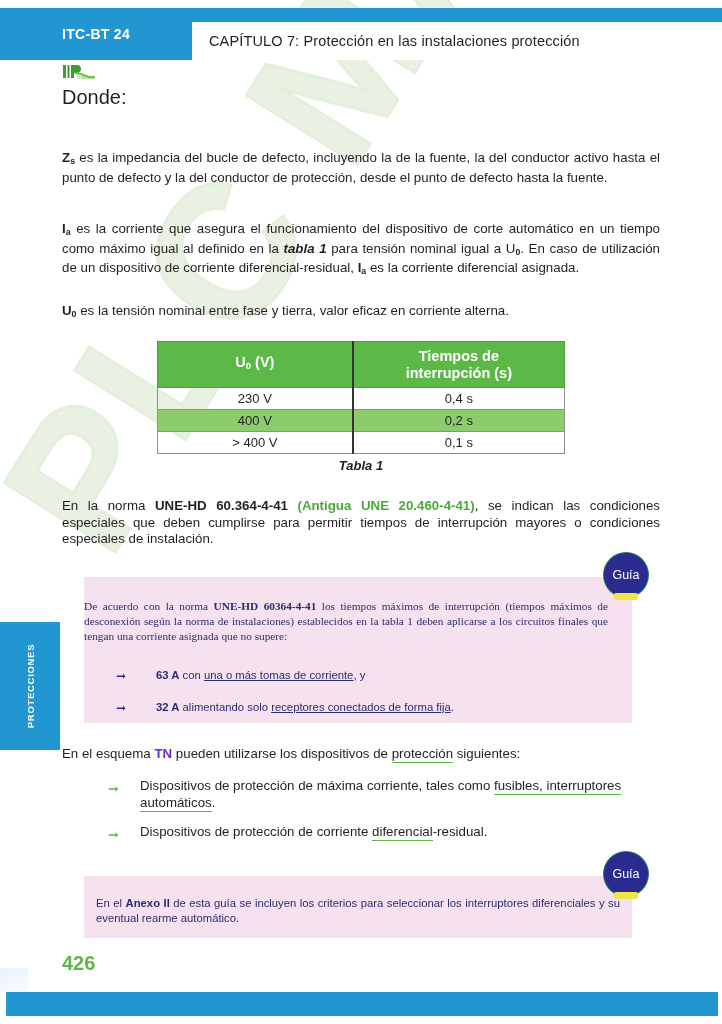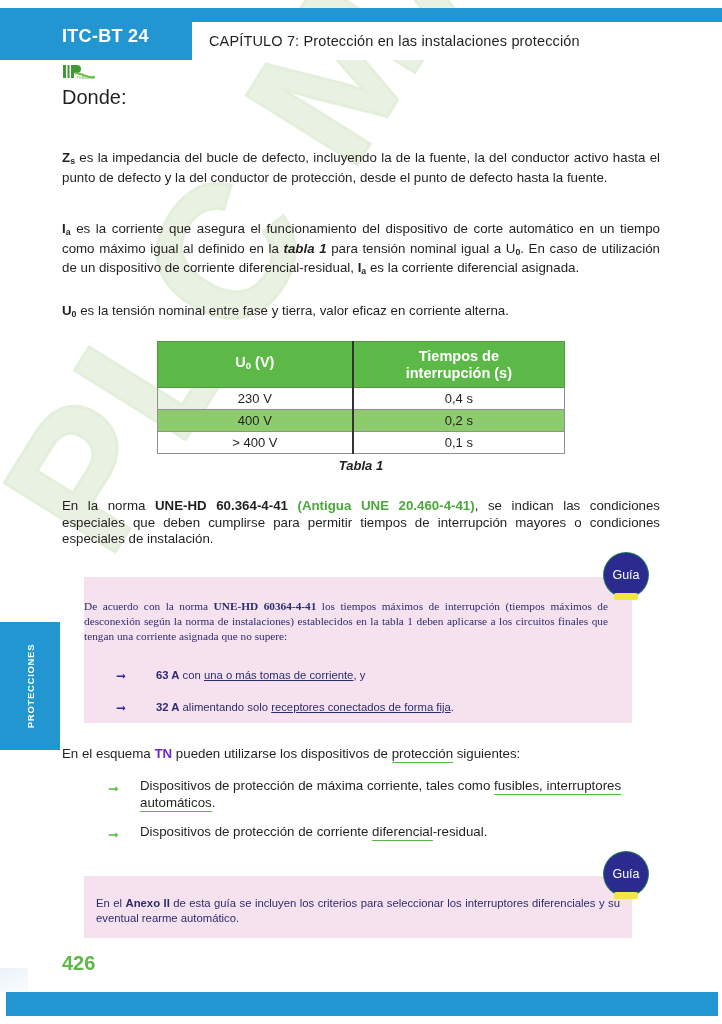--- a/index.html
+++ b/index.html
@@ -47,21 +47,21 @@
     position: absolute;
     left: 0; top: 8px;
     width: 722px; height: 52px;
     background: #2196d1;
     z-index: 2;
   }
   .code-badge {
     position: absolute;
     left: 62px; top: 26px;
     width: 130px;
-    font-size: 18px;
+    font-size: 14px;
     font-weight: bold;
     color: #ffffff;
     letter-spacing: 0.3px;
     z-index: 4;
   }
   .header-white {
     position: absolute;
     left: 192px; top: 22px;
     width: 530px; height: 38px;
     background: #ffffff;

